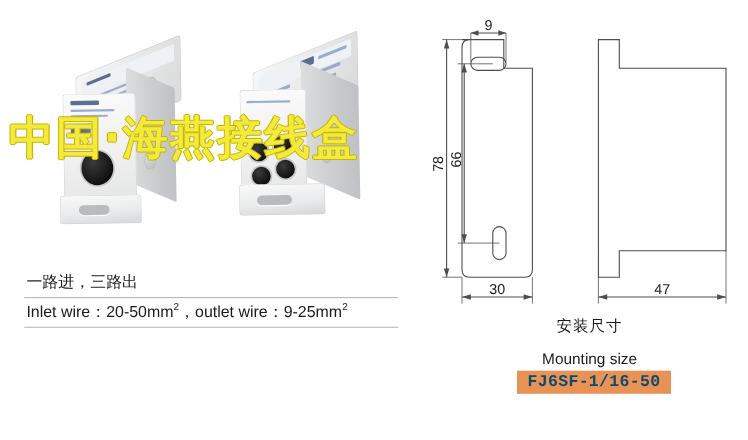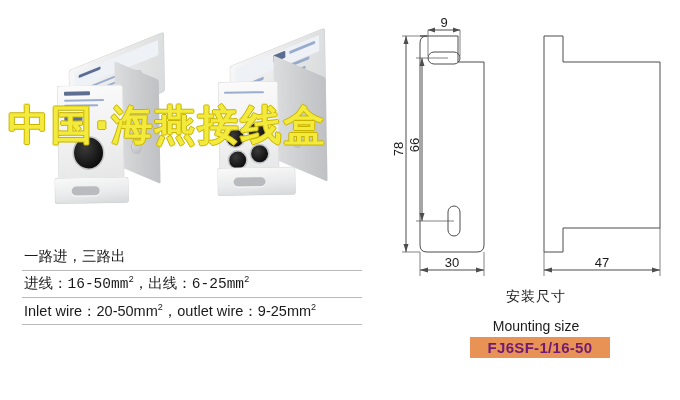--- a/index.html
+++ b/index.html
@@ -118,21 +118,21 @@
     white-space: nowrap;
     border-bottom: 1px solid #b9b9b9;
     padding-left: 2px;
   }
   .spec-row:first-child { border-top: none; }
   .spec-row sup {
     font-size: 9px;
     vertical-align: super;
     line-height: 0;
   }
-  .cn { font-family: Liberation Mono, monospace; }
+  .cn { font-family: Liberation Sans, sans-serif; }
 
   
   .draw {
     position: absolute;
     left: 392px; top: 0;
     width: 288px; height: 400px;
   }
   .draw svg { display: block; }
 
   .cap {
@@ -213,21 +213,20 @@
       <div class="slot" style="left:16px; top:10px; width:32px; height:9px;"></div>
     </div>
     <div class="screwcap" style="left:76px; top:100px; width:9px; height:13px;"></div>
   </div>
 
   <div class="wm-yellow" style="color: rgb(242, 234, 60);">中国·海燕接线盒</div>
 </div>
 
 <div class="spec">
   <div class="spec-row cn">一路进，三路出</div>
-  <div class="spec-row cn"><span>进线：16-50mm</span><sup>2</sup><span>，出线：6-25mm</span><sup>2</sup></div>
   <div class="spec-row"><span>Inlet wire：20-50mm</span><sup>2</sup><span>，outlet wire：9-25mm</span><sup>2</sup></div>
 </div>
 
 <div class="draw">
   <svg width="288" height="300" viewBox="0 0 288 300">
     <g fill="none" stroke="#4d4d4d" stroke-width="1" shape-rendering="geometricPrecision">
 
       <path d="M 28,36
                L 66,36
                L 66,62
@@ -291,13 +290,13 @@
 
     <text x="60" y="267" text-anchor="middle" font-family="Liberation Sans, sans-serif" font-size="13" fill="#1a1a1a">30</text>
 
     <text x="210" y="267" text-anchor="middle" font-family="Liberation Sans, sans-serif" font-size="13" fill="#1a1a1a">47</text>
   </svg>
 
 </div>
 
 <div class="cap cap-cn">安装尺寸</div>
 <div class="cap cap-en">Mounting size</div>
-<div class="badge" style="background: rgb(232, 147, 85); color: #701a75;">FJ6SF-1/16-50</div>
+<div class="badge" style="background: rgb(232, 147, 85); color: #0c4a6e; font-family: Liberation Mono, monospace;">FJ6SF-1/16-50</div>
 
 </body></html>

